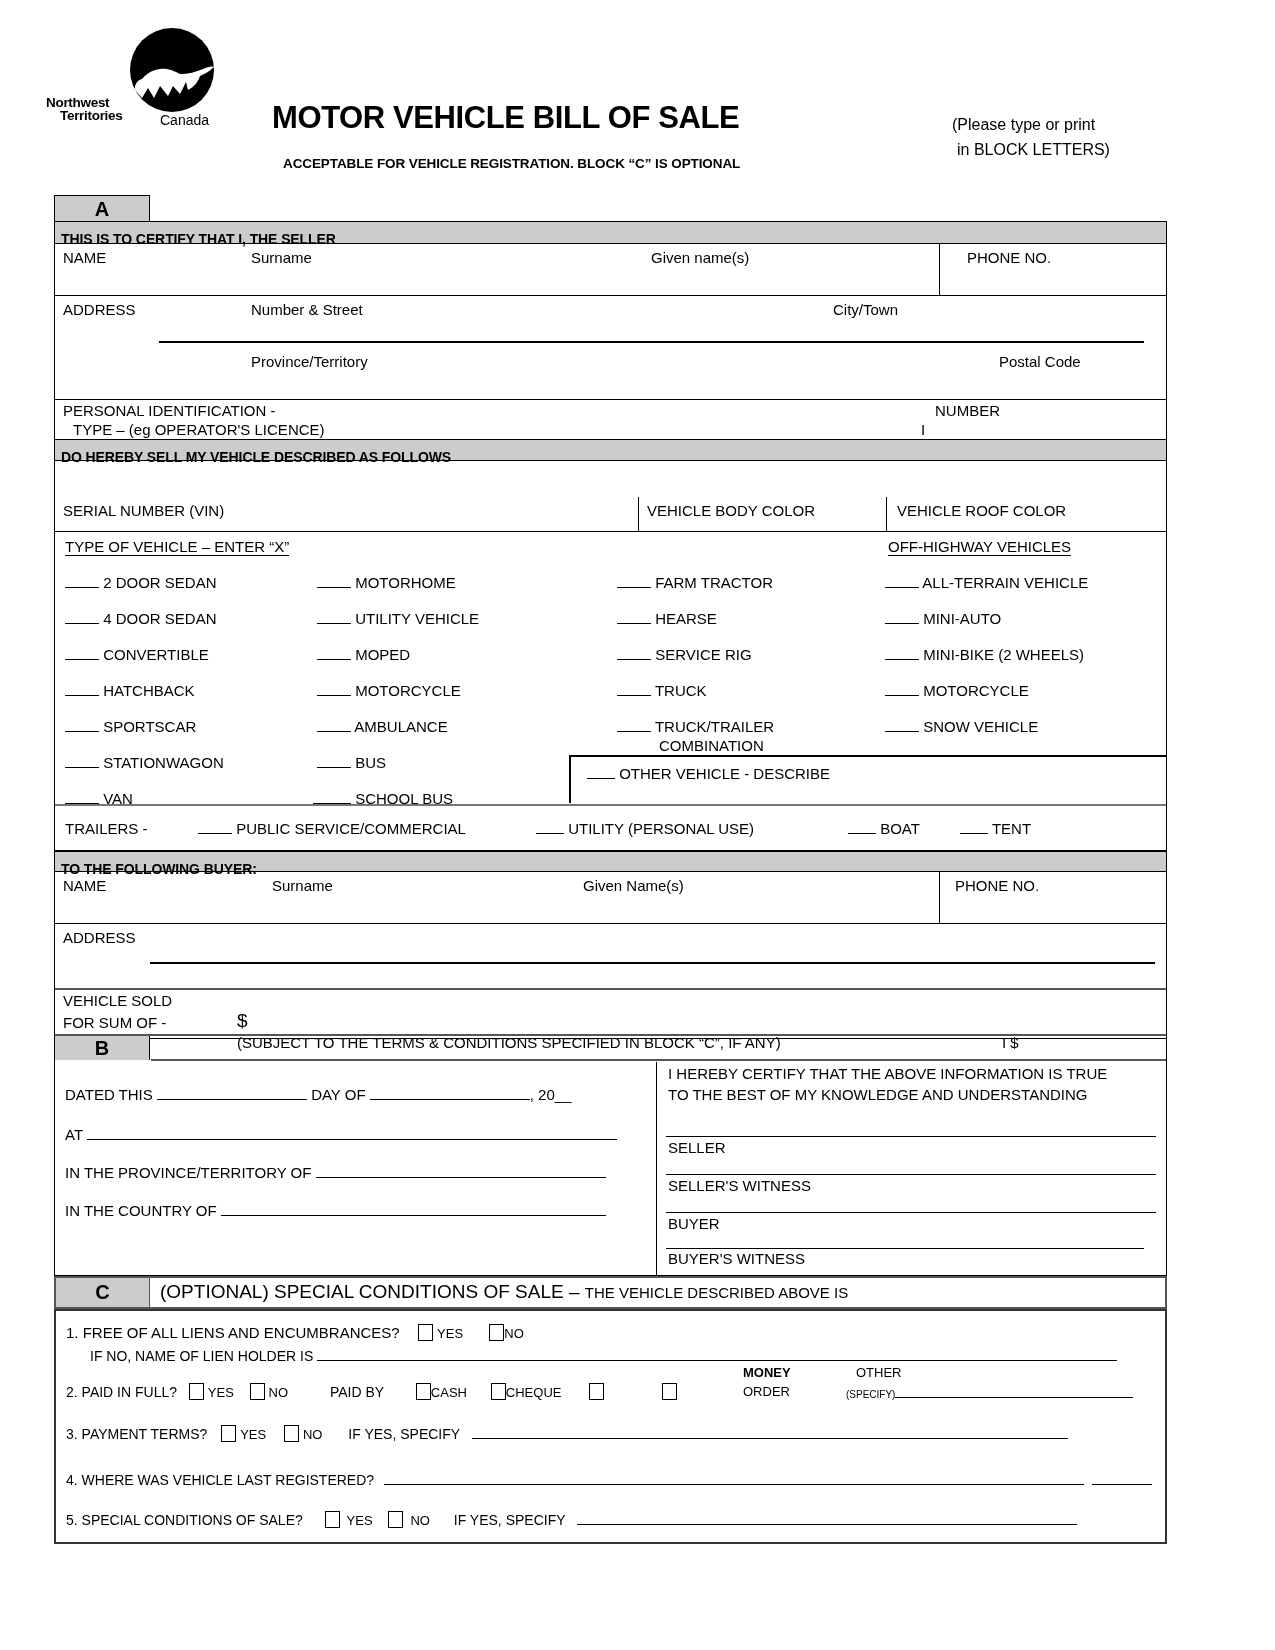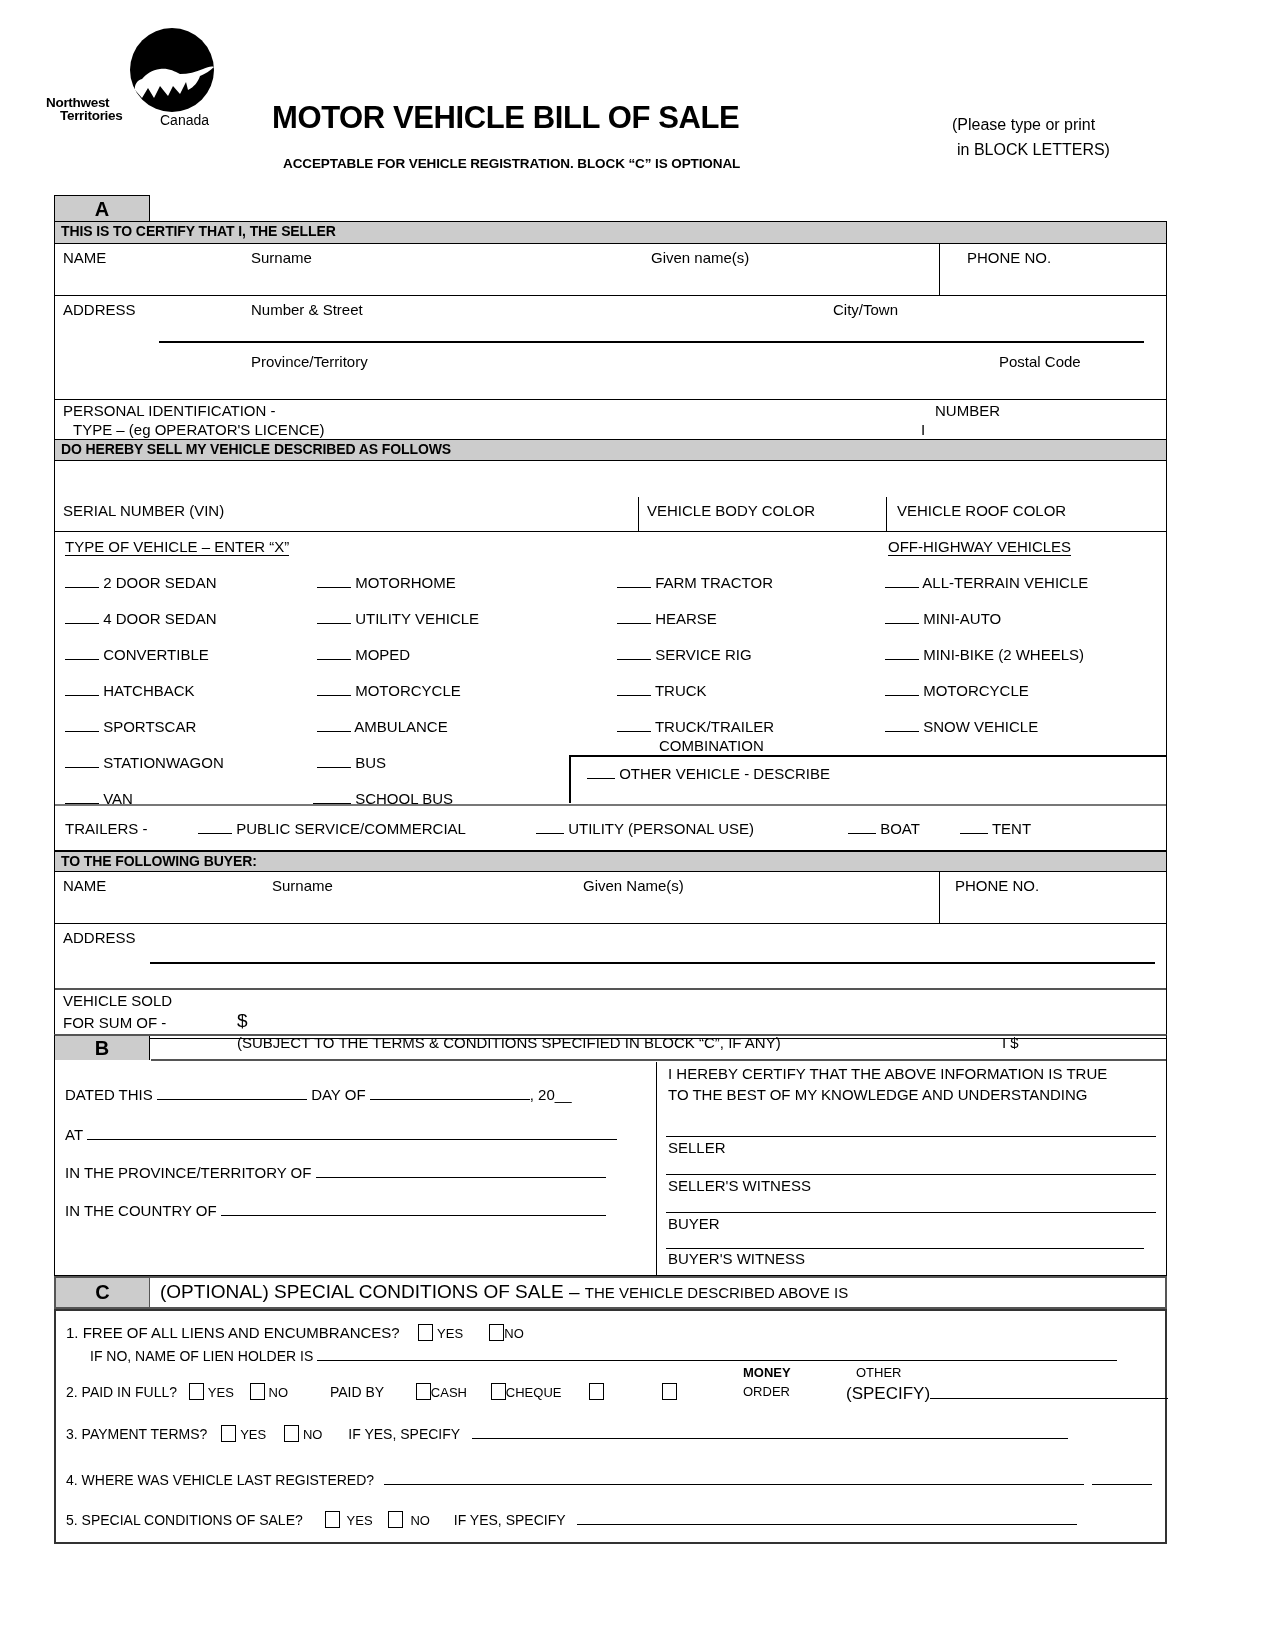--- a/index.html
+++ b/index.html
@@ -17,21 +17,21 @@
   .typeprint{position:absolute;left:952px;top:112px;font-size:16px;line-height:25px;}
   .typeprint .l2{margin-left:5px;display:block;}
   .blocks-note{position:absolute;left:283px;top:155px;font-size:13.5px;font-weight:bold;line-height:17px;letter-spacing:-0.1px;}
 
   
   .tab{position:absolute;width:96px;height:26px;background:#cccccc;border:1px solid #000;border-bottom:none;
        font-size:20px;font-weight:bold;text-align:center;line-height:26px;box-sizing:border-box;}
 
   
   .frame{position:absolute;border:1px solid #000;box-sizing:border-box;}
-  .bar{background:#cccccc;font-size:14px;font-weight:bold;padding:0 6px;box-sizing:border-box;
+  .bar{background:#cccccc;font-size:14px;font-weight:bold;padding:8px 6px;box-sizing:border-box;
        border-bottom:1px solid #000;letter-spacing:-0.1px;}
   .row{position:relative;box-sizing:border-box;}
   .lbl{position:absolute;font-size:15px;white-space:nowrap;}
   .vline{position:absolute;width:1px;background:#000;}
   .hline{position:absolute;height:1px;background:#000;}
   .hline2{position:absolute;height:2px;background:#555;}
   .ul{position:absolute;height:2px;background:#000;}
 
   .chk{display:inline-block;width:15px;height:17px;border:1.6px solid #000;vertical-align:-3px;box-sizing:border-box;}
   .blank{display:inline-block;border-bottom:1.4px solid #000;height:13px;}
@@ -268,21 +268,21 @@
       <span style="font-size:13px;">NO</span>
       <span style="margin-left:38px;">PAID BY</span>
       <span class="chk" style="margin-left:28px;"></span><span style="font-size:13px;">CASH</span>
       <span class="chk" style="margin-left:20px;"></span><span style="font-size:13px;">CHEQUE</span>
       <span class="chk" style="margin-left:24px;"></span>
       <span class="chk" style="margin-left:54px;"></span>
     </div>
     <div class="lbl" style="left:687px;top:54px;font-size:13px;font-weight:bold;">MONEY</div>
     <div class="lbl" style="left:687px;top:73px;font-size:13px;">ORDER</div>
     <div class="lbl" style="left:800px;top:54px;font-size:13px;">OTHER</div>
-    <div class="lbl" style="left:790px;top:73px;font-size:17px;">
+    <div class="lbl" style="left:790px;top:73px;font-size:10px;">
       <span>(SPECIFY)</span><span class="blank" style="width:238px"></span>
     </div>
 
     <div class="lbl" style="left:10px;top:114px;font-size:14px;">
       <span>3.</span>
       <span>PAYMENT TERMS?</span>
       <span class="chk" style="margin-left:10px;"></span>
       <span style="font-size:13px;">YES</span>
       <span class="chk" style="margin-left:14px;"></span>
       <span style="font-size:13px;">NO</span>

